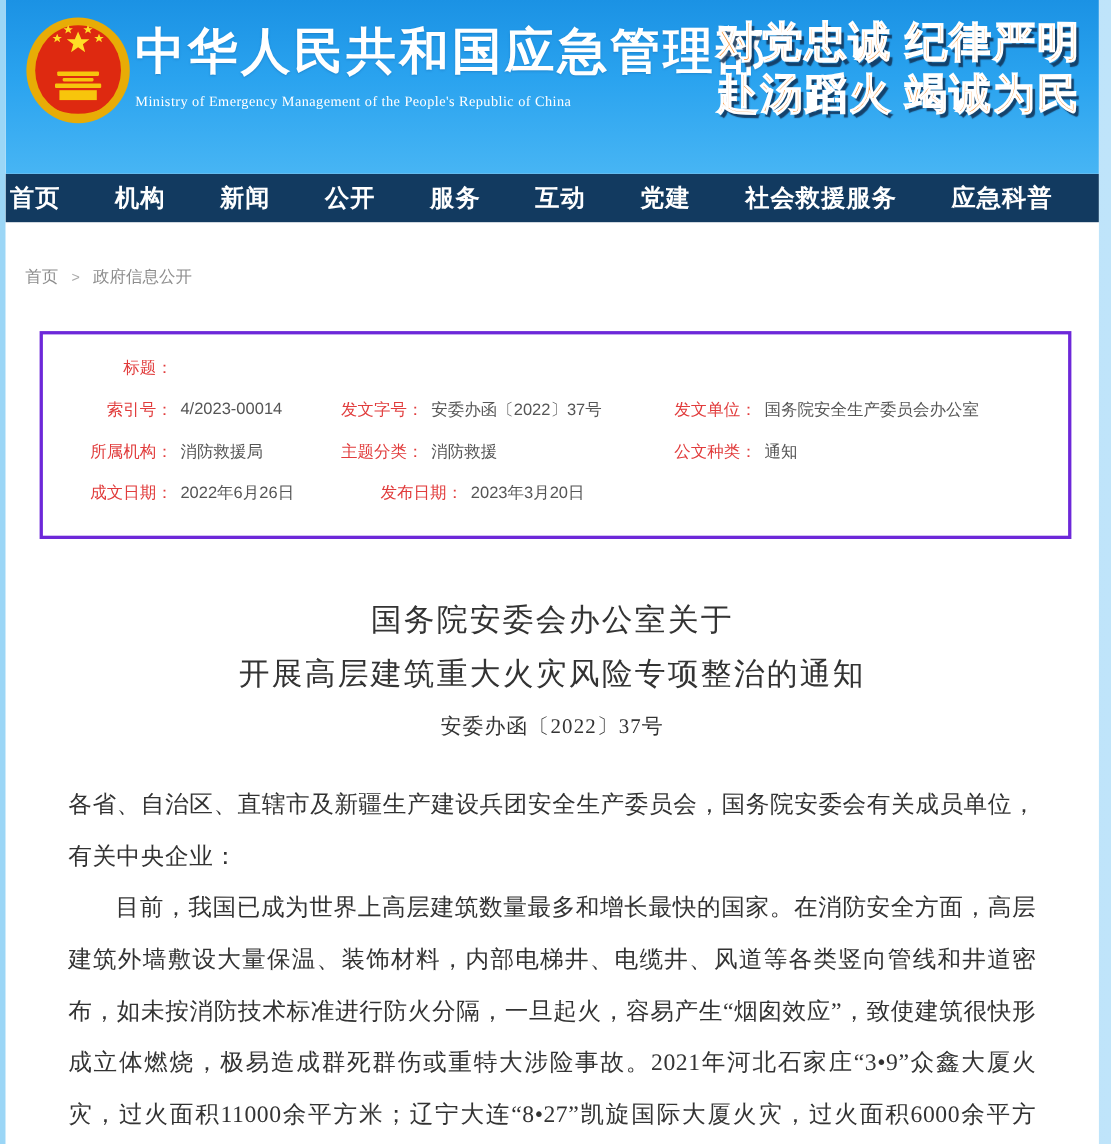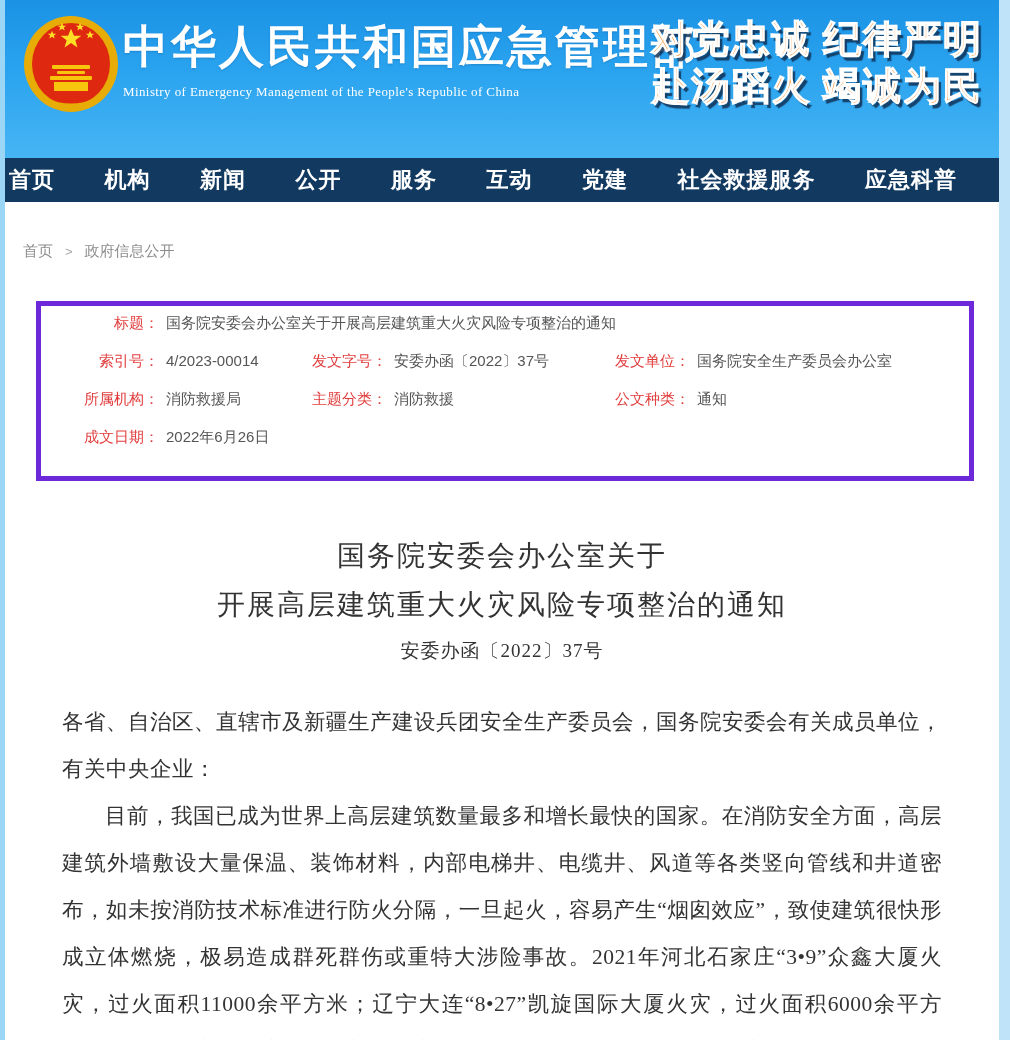--- a/index.html
+++ b/index.html
@@ -51,22 +51,22 @@
   
   .breadcrumb {
     margin:40px 0 0 18px; font-size:15px; color:#999; display:flex;
     align-items:center; gap:12px;
   }
   .crumb { color:#8d8d8d; cursor:pointer; }
   .crumb-sep { color:#aaa; font-size:13px; }
 
   
   .info-box {
-    margin:40px 0 0 31px; width:938px; border:5px solid #6d28d9;
-    padding:8px 0 24px 0; font-size:15px;
+    margin:40px 0 0 31px; width:938px; border:3px solid #6d28d9;
+    padding:21px 0 24px 0; font-size:15px;
   }
   .info-row { display:flex; align-items:flex-start; min-height:24px; margin-bottom:14px; }
   .info-row:last-child { margin-bottom:0;gap:36px; }
   .info-cell { display:flex; }
   .cell-1 { width:271px; }
   .cell-2 { width:303px; }
   .cell-3 { flex:1; }
   .info-label { color:#e13c3c; white-space:nowrap; }
   .cell-1 .info-label { width:118px; text-align:right; }
   .info-value { color:#555; margin-left:7px; }
@@ -140,21 +140,20 @@
     <span class="crumb">首页</span>
     <span class="crumb-sep">&gt;</span>
     <span class="crumb">政府信息公开</span>
   </div>
 
   <div class="info-box">
     <div class="info-row title-row">
       <div class="info-cell cell-1" style="width:auto">
         <span class="info-label" style="width:118px;text-align:right">标题：</span>
       </div>
-      <span class="info-value">国务院安委会办公室关于开展高层建筑重大火灾风险专项整治的通知</span>
     </div>
 
     <div class="info-row">
       <div class="info-cell cell-1">
         <span class="info-label">索引号：</span>
         <span class="info-value">4/2023-00014</span>
       </div>
       <div class="info-cell cell-2">
         <span class="info-label">发文字号：</span>
         <span class="info-value">安委办函〔2022〕37号</span>
@@ -178,20 +177,24 @@
         <span class="info-label">公文种类：</span>
         <span class="info-value">通知</span>
       </div>
     </div>
 
     <div class="info-row">
       <div class="info-cell cell-1">
         <span class="info-label">成文日期：</span>
         <span class="info-value">2022年6月26日</span>
       </div>
+      <div class="info-cell cell-2">
+        <span class="info-label">发布日期：</span>
+        <span class="info-value">2023年3月20日</span>
+      </div>
       <div class="info-cell cell-3"></div>
     </div>
   </div>
 
   <div class="article">
     <div class="art-title-wrap">
       <div class="art-title">国务院安委会办公室关于</div>
       <div class="art-title">开展高层建筑重大火灾风险专项整治的通知</div>
     </div>
     <div class="doc-num">安委办函〔2022〕37号</div>

